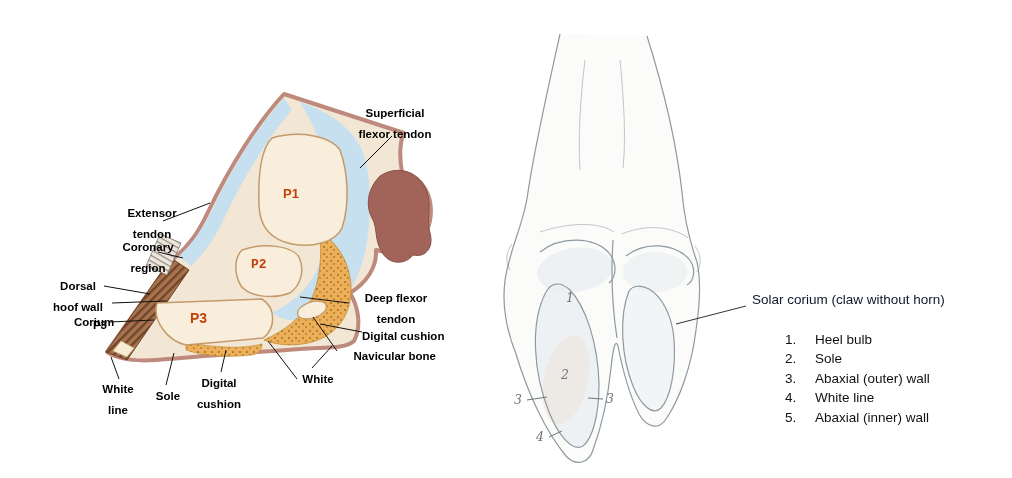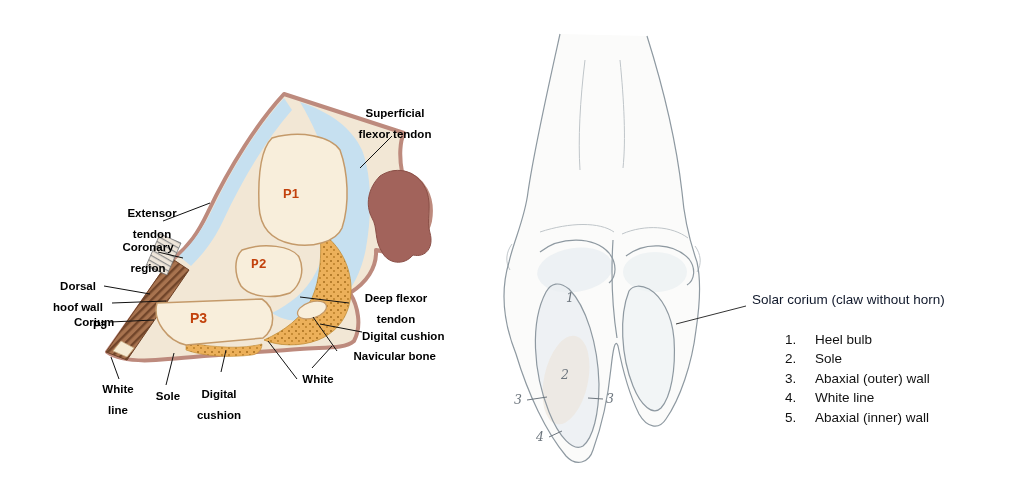--- a/index.html
+++ b/index.html
@@ -180,21 +180,21 @@
   <div class="lbl" style="left:70px; top:312px; width:48px;">Corium</div>
   <div class="lbl" style="left:85px; top:315px; width:30px;">P3</div>
   <div class="lbl" style="left:352px; top:288px; width:88px;">Deep flexor
 tendon</div>
   <div class="lbl" style="left:362px; top:326px; width:96px; text-align:left;">Digital cushion</div>
   <div class="lbl" style="left:340px; top:346px; width:96px; text-align:right;">Navicular bone</div>
   <div class="lbl" style="left:300px; top:369px; width:36px;">White</div>
   <div class="lbl" style="left:94px; top:379px; width:48px;">White
 line</div>
   <div class="lbl" style="left:150px; top:386px; width:36px;">Sole</div>
-  <div class="lbl" style="left:188px; top:373px; width:62px;margin-top:11px;">Digital
+  <div class="lbl" style="left:188px; top:373px; width:62px;">Digital
 cushion</div>
 
   <div class="bone-lbl" style="left:283px; top:186px;">P1</div>
   <div class="bone-lbl" style="left:251px; top:257px;font-family:Liberation Mono, monospace;">P2</div>
   <div class="bone-lbl big" style="left:190px; top:310px;">P3</div>
 
   <div class="caption">Solar corium (claw without horn)</div>
 
   <div class="legend">
     <div class="legend-row">

